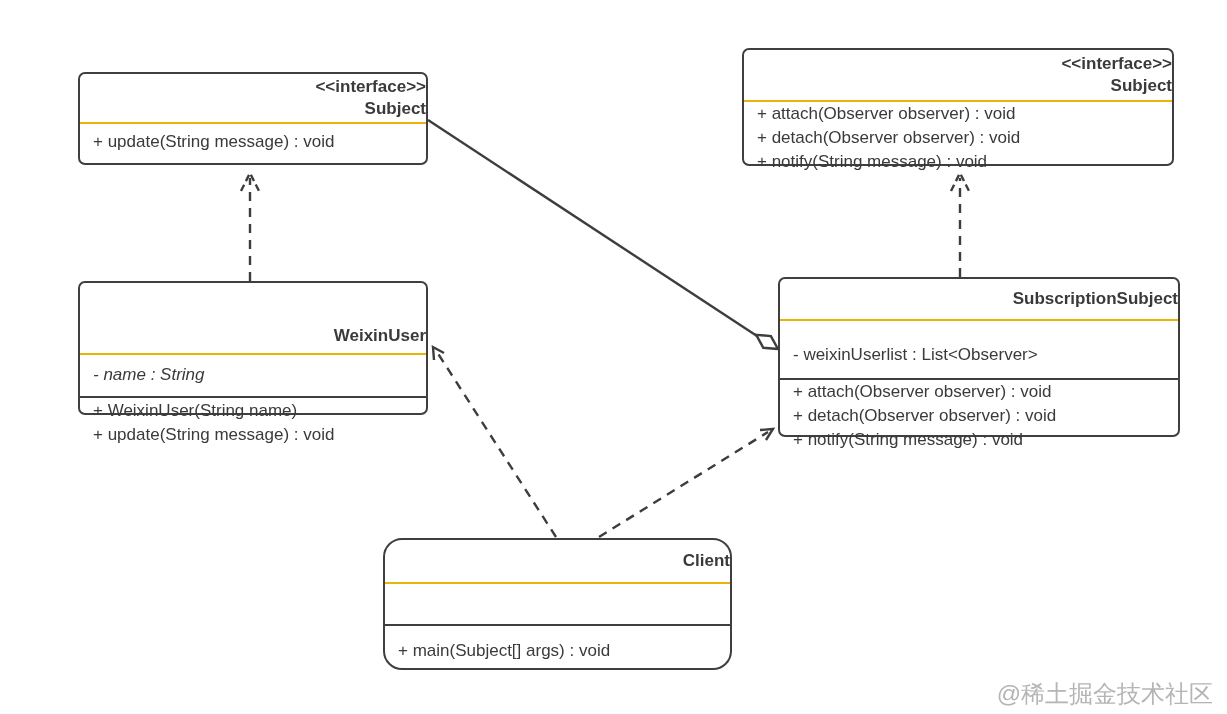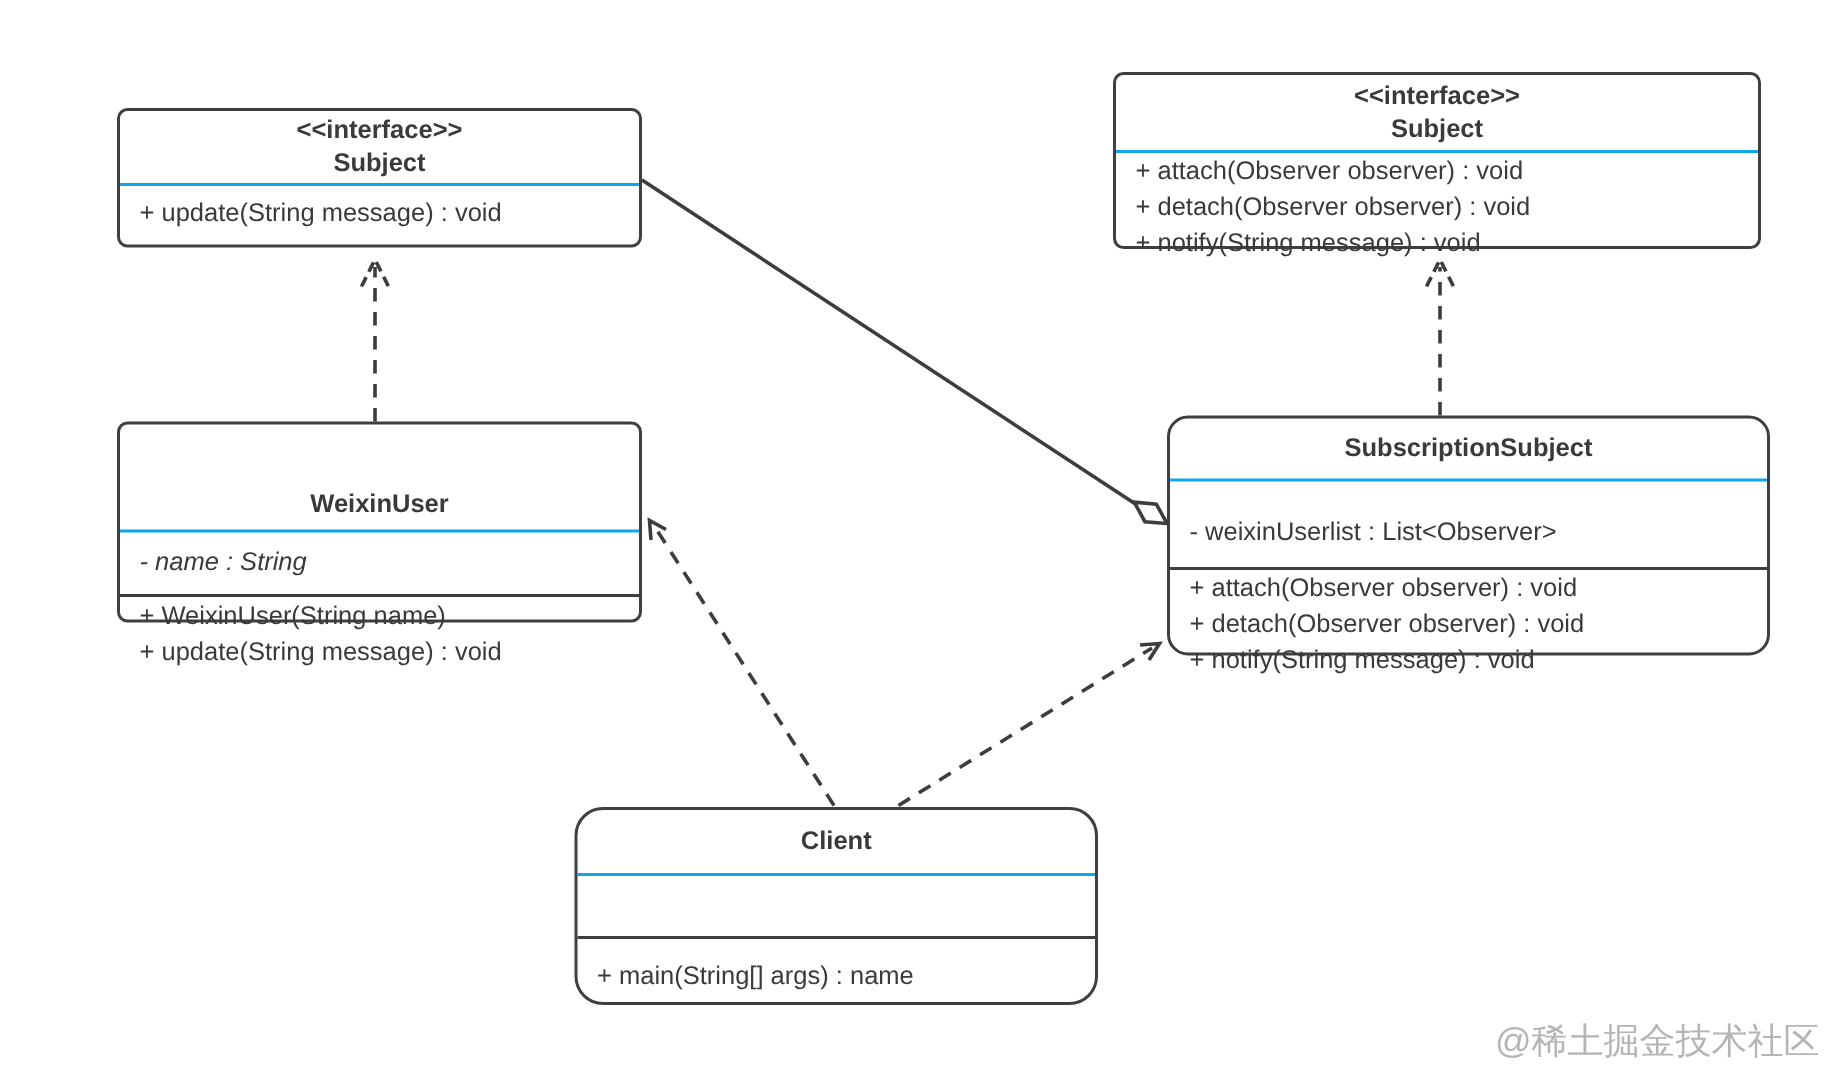--- a/index.html
+++ b/index.html
@@ -5,22 +5,22 @@
   html,body { margin:0; padding:0; background:#ffffff; }
   .canvas {
     position:relative; width:1227px; height:714px; background:#ffffff;
     font-family:"Liberation Sans", sans-serif; overflow:hidden;
   }
   .uml-box {
     position:absolute; background:#ffffff; border:2px solid #3f3f3f;
     border-radius:7px; box-sizing:border-box; color:#3a3a3a; z-index:2;
   }
   .box-header {
-    display:flex; flex-direction:column; justify-content:center; align-items:center;
-    border-bottom:2px solid #0ea5e9; box-sizing:border-box; text-align:center;
+    display:flex; flex-direction:column; justify-content:center; align-items:flex-end;
+    border-bottom:2px solid #eab308; box-sizing:border-box; text-align:center;
   }
   .stereotype, .class-name { font-weight:bold; font-size:17px; line-height:22px; white-space:nowrap; }
   .compartment { box-sizing:border-box; padding-left:13px; overflow:visible; }
   .compartment.bordered { border-bottom:2px solid #3f3f3f; }
   .member { font-size:17px; line-height:24px; white-space:nowrap; }
   .connector-layer { position:absolute; left:0; top:0; z-index:3; pointer-events:none; }
   .watermark {
     position:absolute; right:14px; bottom:4px; font-size:24px;
     color:#b5b5b5; z-index:4; white-space:nowrap;
   }
@@ -58,41 +58,41 @@
     </div>
     <div class="compartment bordered" style="height:43px; padding-top:8px;font-style:italic;">
       <div class="member">- name : String</div>
     </div>
     <div class="compartment" style="height:43px; padding-top:1px;">
       <div class="member">+ WeixinUser(String name)</div>
       <div class="member">+ update(String message) : void</div>
     </div>
   </div>
 
-  <div class="uml-box" style="left:778px; top:277px; width:402px; height:160px;border-radius:14px;">
+  <div class="uml-box" style="left:778px; top:277px; width:402px; height:160px;">
     <div class="box-header" style="height:42px;">
       <div class="class-name">SubscriptionSubject</div>
     </div>
     <div class="compartment bordered" style="height:46px; padding-top:9px;margin-top:13px;">
       <div class="member">- weixinUserlist : List&lt;Observer&gt;</div>
     </div>
     <div class="compartment" style="height:68px; padding-top:0;">
       <div class="member">+ attach(Observer observer) : void</div>
       <div class="member">+ detach(Observer observer) : void</div>
       <div class="member">+ notify(String message) : void</div>
     </div>
   </div>
 
   <div class="uml-box" style="left:383px; top:538px; width:349px; height:132px;border-radius:19px;">
     <div class="box-header" style="height:44px;">
       <div class="class-name">Client</div>
     </div>
     <div class="compartment bordered" style="height:42px;"></div>
     <div class="compartment" style="height:42px; padding-top:13px;">
-      <div class="member">+ main(String[] args) : name</div>
+      <div class="member">+ main(Subject[] args) : void</div>
     </div>
   </div>
 
   <svg class="connector-layer" width="1227" height="714" viewBox="0 0 1227 714">
 
     <g stroke="#3d3d3d" stroke-width="2.4" fill="none">
       <path d="M250,281 L250,178" stroke-dasharray="9 7"></path>
       <path d="M241,191 L250,173 L259,191" stroke-dasharray="7 4"></path>
     </g>
 

